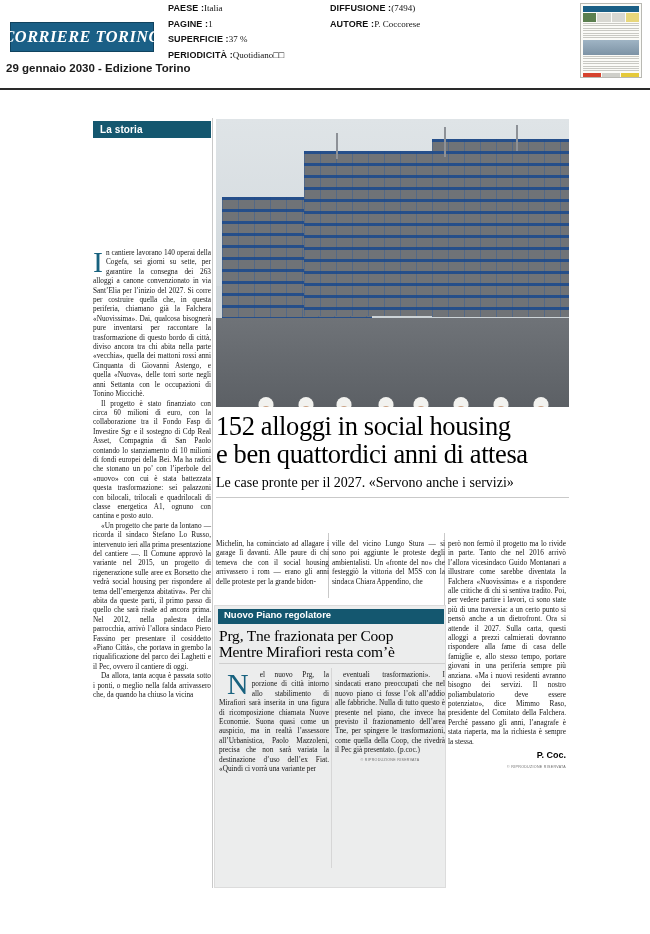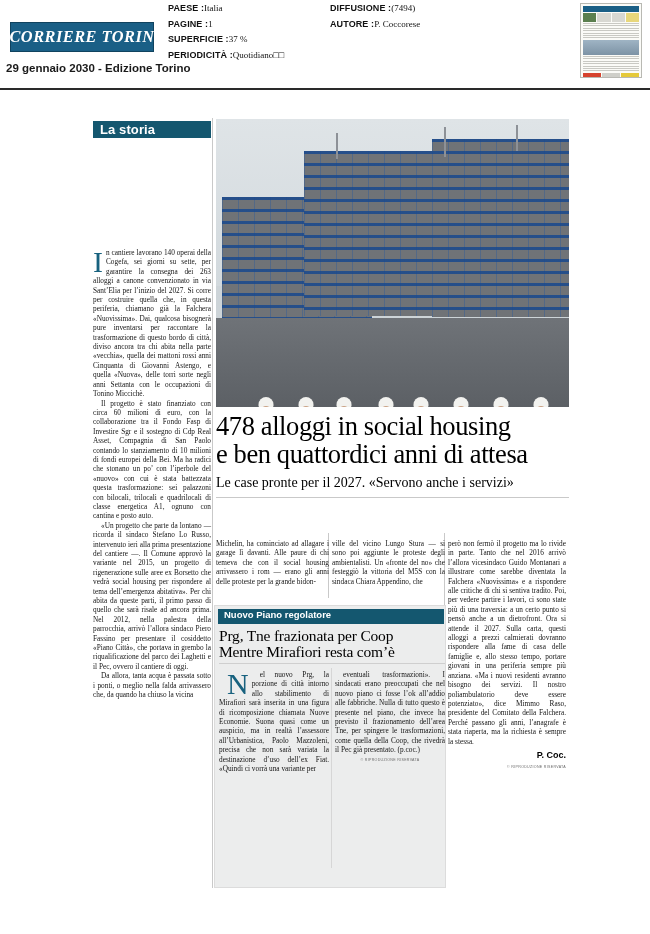--- a/index.html
+++ b/index.html
@@ -16,21 +16,21 @@
     position: relative;
     width: 650px;
     height: 92px;
   }
   #masthead {
     position: absolute;
     left: 10px; top: 22px;
     width: 144px; height: 30px;
     background: #1a5f86;
     border: 1px solid #10435f;
-    display: flex; align-items: center; 
+    display: flex; align-items: center; justify-content: center;
   }
   #masthead-text {
     color: #ffffff;
     font-family: "Liberation Serif", serif;
     font-style: italic;
     font-weight: bold;
     font-size: 16px;
     letter-spacing: 0.5px;
     white-space: nowrap;
     transform: scaleX(1.02);
@@ -109,21 +109,21 @@
   
   #kicker {
     position: absolute;
     left: 5px; top: 3px;
     width: 118px; height: 17px;
     background: #14576f;
     display: flex; align-items: center;
   }
   #kicker-text {
     color: #fff;
-    font-size: 13px;
+    font-size: 10px;
     font-weight: bold;
     padding-left: 7px;
     letter-spacing: 0.1px;
   }
 
   
   #photo {
     position: absolute;
     left: 128px; top: 1px;
     width: 353px; height: 288px;
@@ -404,21 +404,21 @@
 
       </div>
       <div class="person" style="left:325px;">
         <div class="helmet"></div>
         <div class="face"></div>
 
       </div>
     </div>
 
     <div id="headline-wrap">
-      <div class="headline">478 alloggi in social housing</div>
+      <div class="headline">152 alloggi in social housing</div>
       <div class="headline">e ben quattordici anni di attesa</div>
       <div id="subhead">Le case pronte per il 2027. «Servono anche i servizi»</div>
       <div id="headline-rule"></div>
     </div>
 
     <div class="col" id="col1">
       <p class="noind"><span class="dropcap">I</span><span>n cantiere lavorano 140 operai della Cogefa, sei giorni su sette, per garantire la consegna dei 263 alloggi a canone convenzionato in via Sant’Elia per l’inizio del 2027. Si corre per costruire quella che, in questa periferia, chiamano già la Falchera «Nuovissima». Dai, qualcosa bisognerà pure inventarsi per raccontare la trasformazione di questo bordo di città, diviso ancora tra chi abita nella parte «vecchia», quella dei mattoni rossi anni Cinquanta di Giovanni Astengo, e quella «Nuova», delle torri sorte negli anni Settanta con le occupazioni di Tonino Miccichè.</span></p>
       <p>Il progetto è stato finanziato con circa 60 milioni di euro, con la collaborazione tra il Fondo Fasp di Investire Sgr e il sostegno di Cdp Real Asset, Compagnia di San Paolo contando lo stanziamento di 10 milioni di fondi europei della Bei. Ma ha radici che stonano un po’ con l’iperbole del «nuovo» con cui è stata battezzata questa trasformazione: sei palazzoni con bilocali, trilocali e quadrilocali di classe energetica A1, ognuno con cantina e posto auto.</p>
       <p>«Un progetto che parte da lontano — ricorda il sindaco Stefano Lo Russo, intervenuto ieri alla prima presentazione del cantiere —. Il Comune approvò la variante nel 2015, un progetto di rigenerazione sulle aree ex Borsetto che vedrà social housing per rispondere al tema dell’emergenza abitativa». Per chi abita da queste parti, il primo passo di quello che sarà risale ad ancora prima. Nel 2012, nella palestra della parrocchia, arrivò l’allora sindaco Piero Fassino per presentare il cosiddetto «Piano Città», che portava in grembo la riqualificazione del parco dei Laghetti e il Pec, ovvero il cantiere di oggi.</p>
       <p>Da allora, tanta acqua è passata sotto i ponti, o meglio nella falda arrivassero che, da quando ha chiuso la vicina</p>

